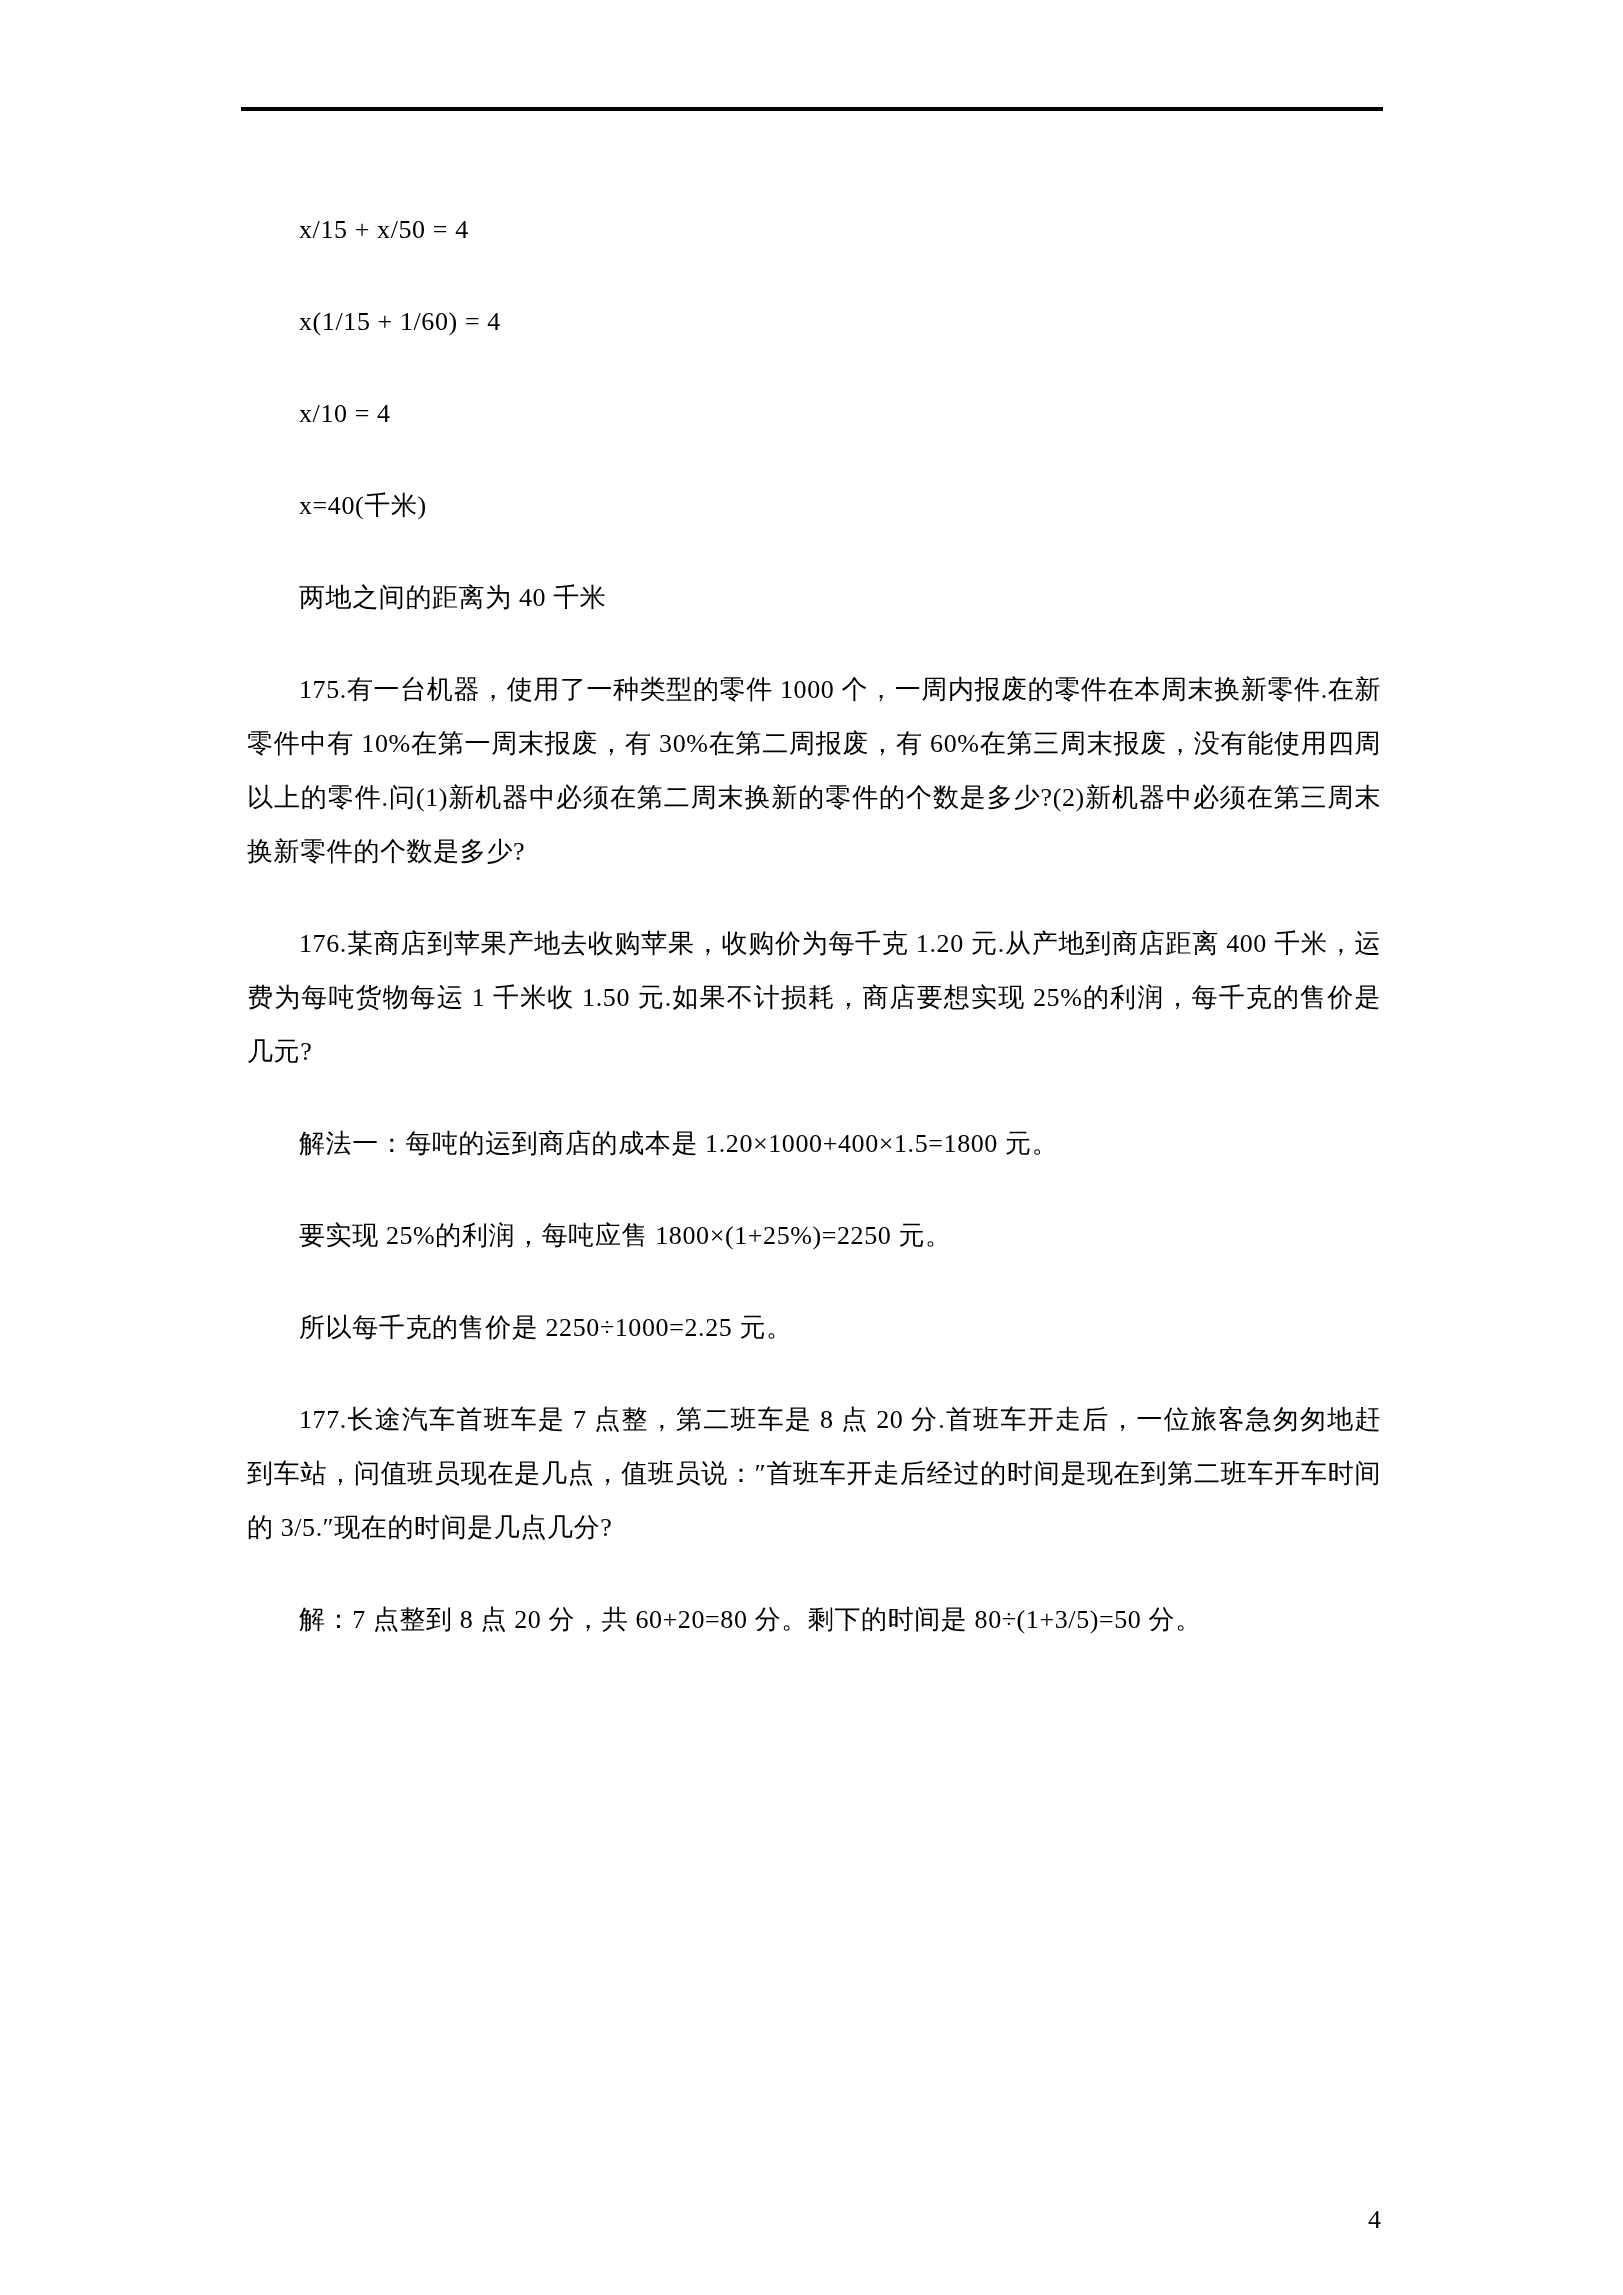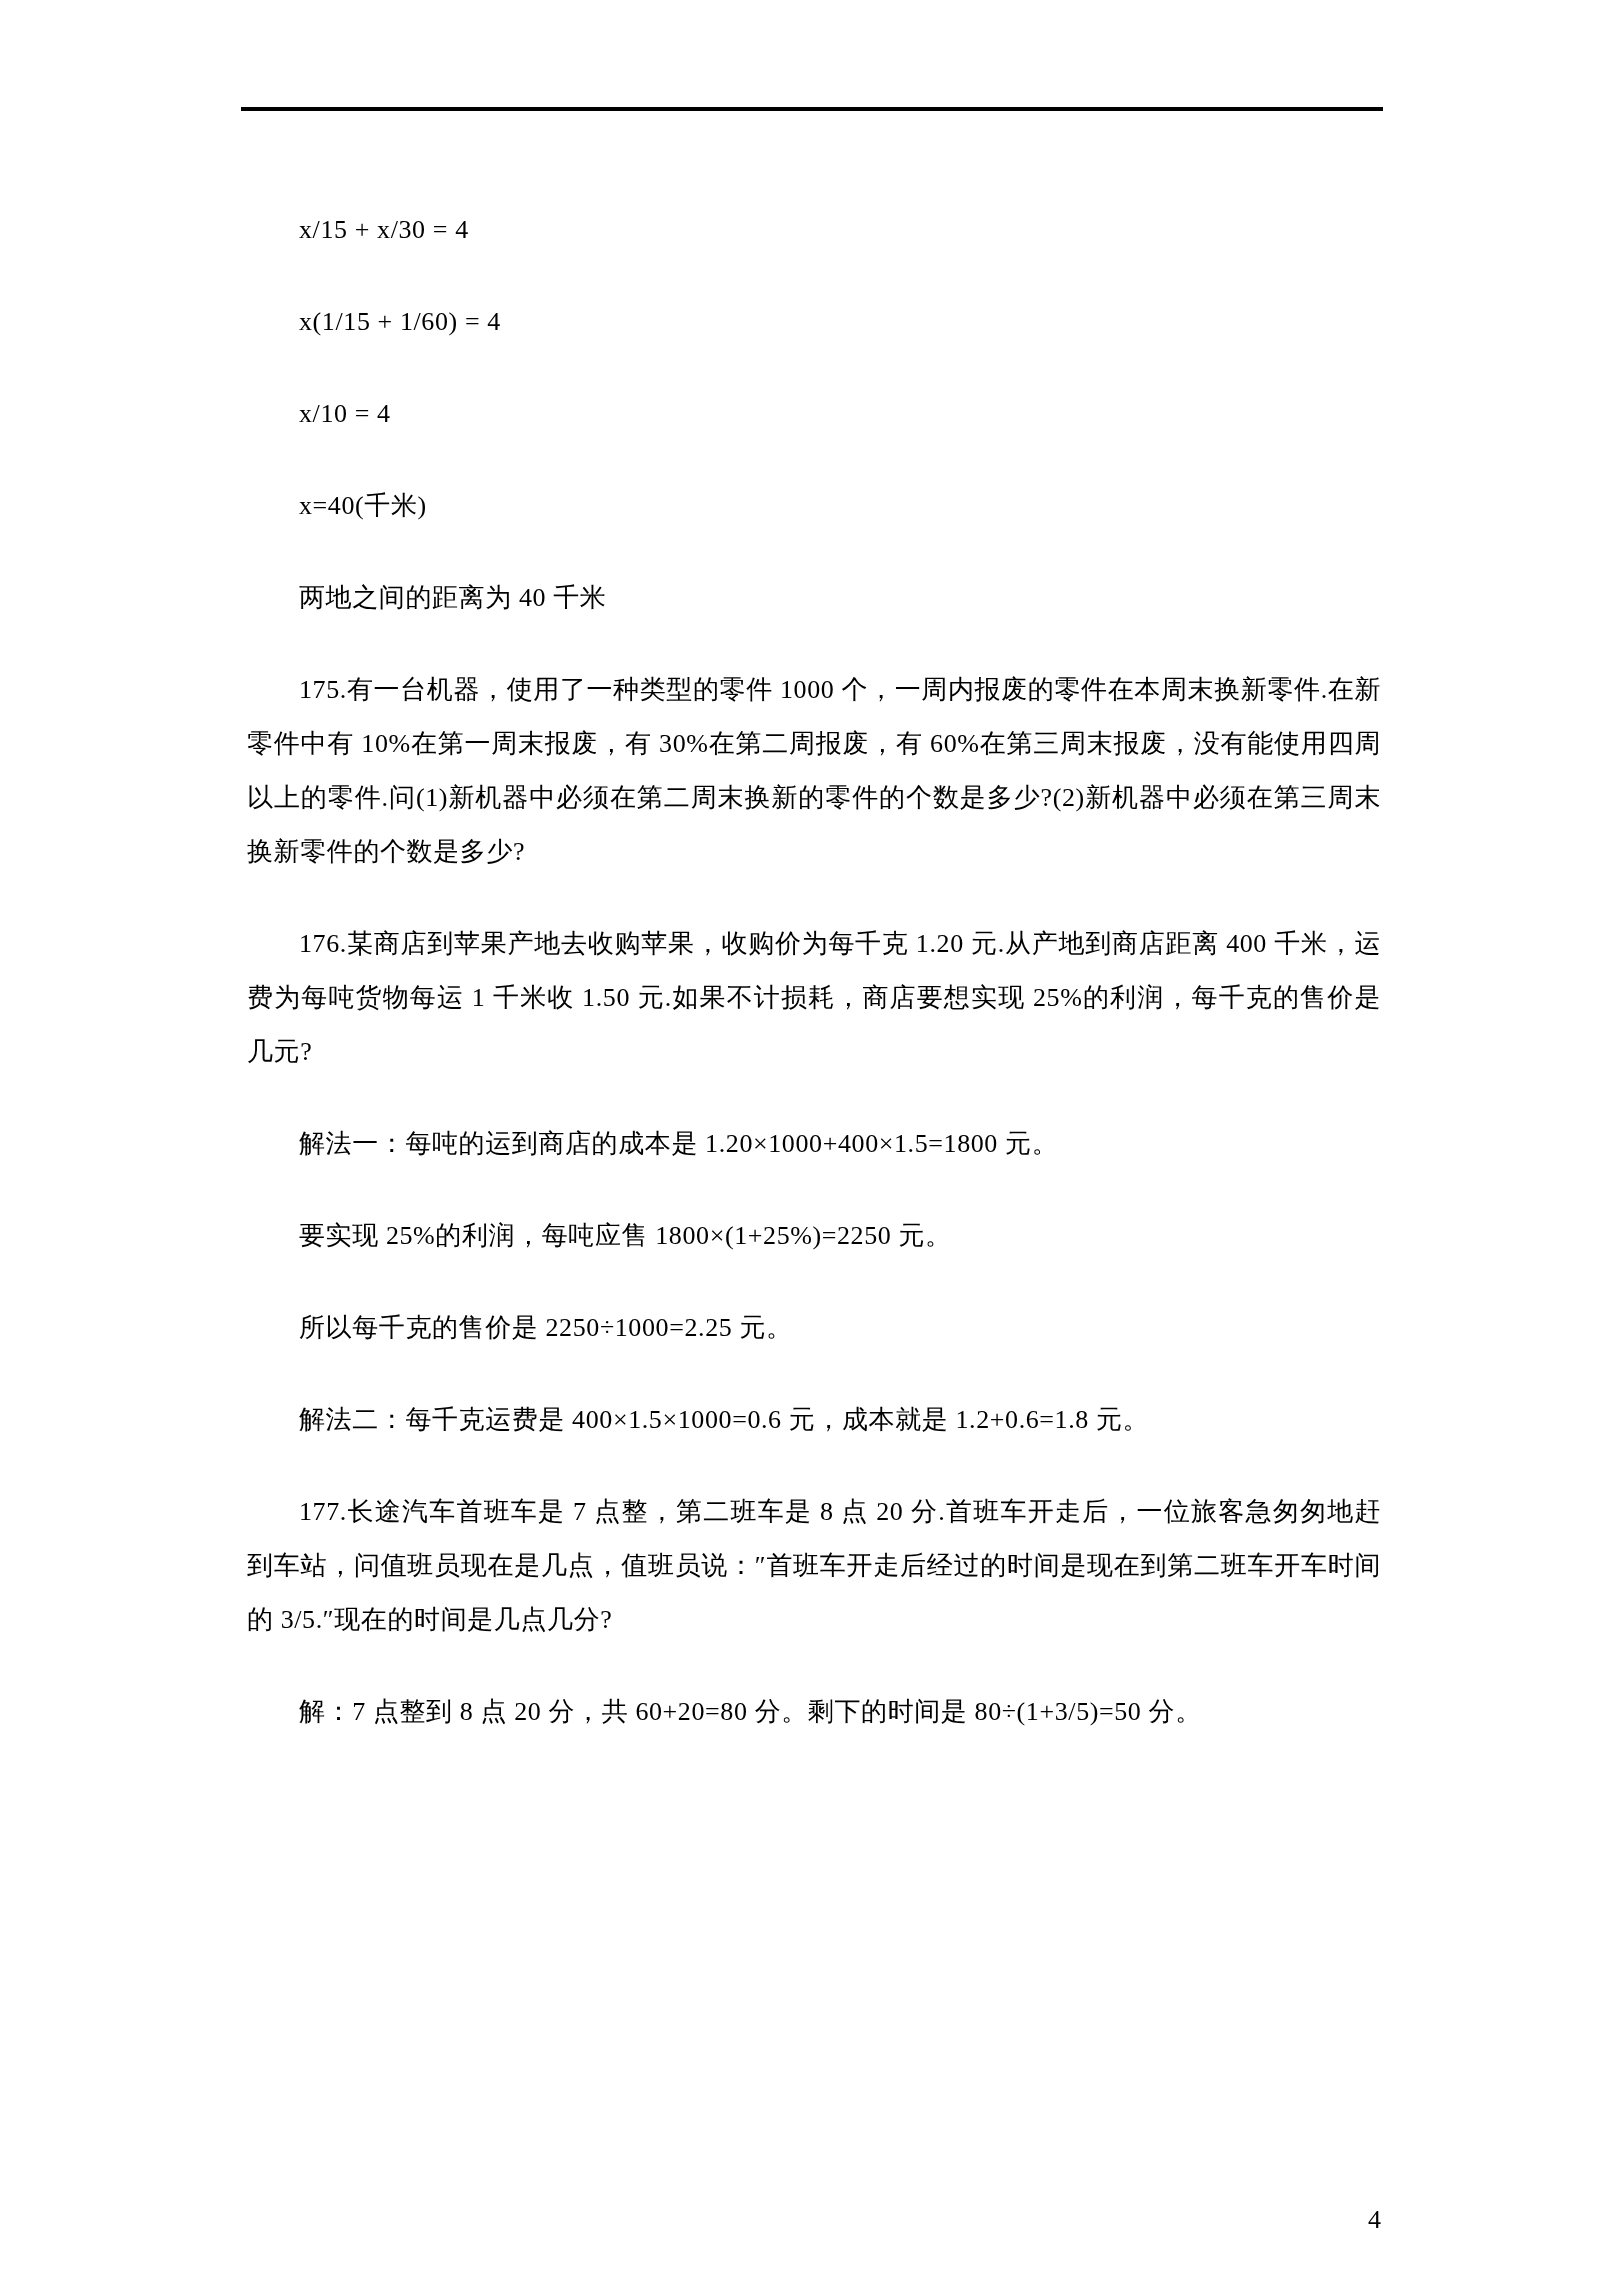--- a/index.html
+++ b/index.html
@@ -50,31 +50,30 @@
   }
 </style>
 </head>
 <body>
 
 <div class="page">
 
   <div class="header-rule"></div>
 
   <main class="content">
-    <p>x/15 + x/30 = 4</p>
+    <p>x/15 + x/50 = 4</p>
     <p>x(1/15 + 1/60) = 4</p>
     <p>x/10 = 4</p>
     <p>x=40(千米)</p>
     <p>两地之间的距离为 40 千米</p>
     <p>175.有一台机器，使用了一种类型的零件 1000 个，一周内报废的零件在本周末换新零件.在新零件中有 10%在第一周末报废，有 30%在第二周报废，有 60%在第三周末报废，没有能使用四周以上的零件.问(1)新机器中必须在第二周末换新的零件的个数是多少?(2)新机器中必须在第三周末换新零件的个数是多少?</p>
     <p>176.某商店到苹果产地去收购苹果，收购价为每千克 1.20 元.从产地到商店距离 400 千米，运费为每吨货物每运 1 千米收 1.50 元.如果不计损耗，商店要想实现 25%的利润，每千克的售价是几元?</p>
     <p>解法一：每吨的运到商店的成本是 1.20×1000+400×1.5=1800 元。</p>
     <p>要实现 25%的利润，每吨应售 1800×(1+25%)=2250 元。</p>
     <p>所以每千克的售价是 2250÷1000=2.25 元。</p>
-    <p>解法二：每千克运费是 400×1.5×1000=0.6 元，成本就是 1.2+0.6=1.8 元。</p>
     <p>177.长途汽车首班车是 7 点整，第二班车是 8 点 20 分.首班车开走后，一位旅客急匆匆地赶到车站，问值班员现在是几点，值班员说：″首班车开走后经过的时间是现在到第二班车开车时间的 3/5.″现在的时间是几点几分?</p>
     <p>解：7 点整到 8 点 20 分，共 60+20=80 分。剩下的时间是 80÷(1+3/5)=50 分。</p>
   </main>
 
   <div class="page-footer">
     <span>4</span>
   </div>
 
 </div>
 

